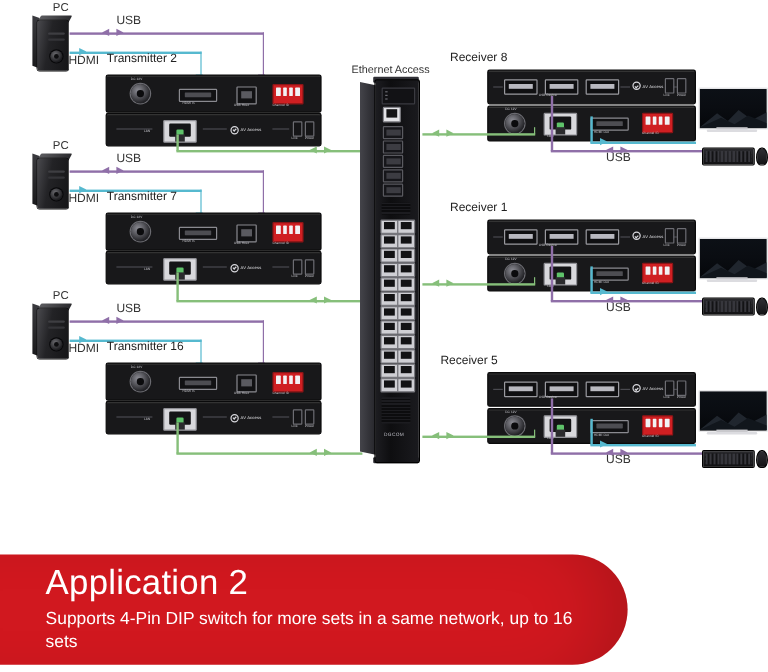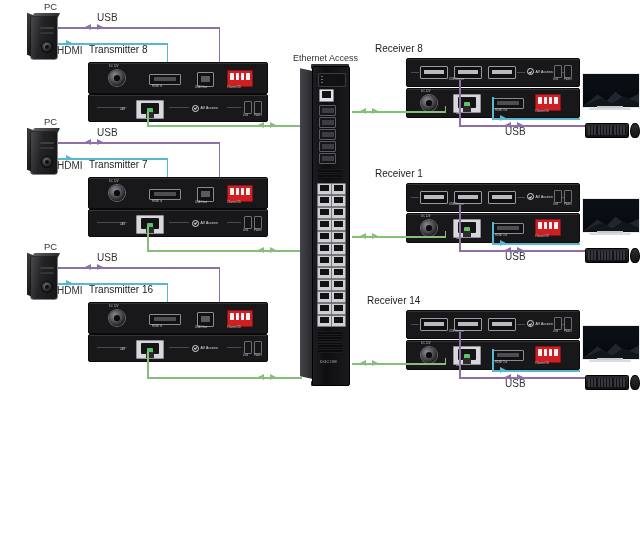--- a/index.html
+++ b/index.html
@@ -175,21 +175,21 @@
   <div class="arrow arr-r" style="left:97px;top:23.5px;border-left:6px solid #8f6fa8;"></div>
   <div class="lbl lbl-cable" style="left:97px;top:13px;">USB</div>
 
   <div class="wire wire-hdmi wire-h" style="left:58px;top:43px;width:110px;"></div>
   <div class="wire wire-hdmi wire-v" style="left:166.5px;top:43px;height:22px;"></div>
   <div class="arrow arr-r" style="left:66px;top:39.5px;border-left:6px solid #56b9cf;"></div>
   <div class="lbl lbl-cable" style="left:57px;top:46px;">HDMI</div>
   <div class="arrow arr-d" style="left:163px;top:62px;border-top:6px solid #56b9cf;"></div>
   <div class="arrow arr-d" style="left:215px;top:62px;border-top:6px solid #8f6fa8;"></div>
 
-  <div class="lbl lbl-dev" style="left:89px;top:45px;">Transmitter 8</div>
+  <div class="lbl lbl-dev" style="left:89px;top:45px;">Transmitter 2</div>
 
   <div class="box" style="left:88px;top:62px;width:178px;height:30px;">
     <div class="dc" style="left:20px;top:7px;width:16px;height:16px;"></div>
     <div class="port-lbl" style="left:20px;top:2px;">DC 12V</div>
     <div class="hdmi" style="left:60px;top:11px;width:30px;height:9px;"></div>
     <div class="port-lbl" style="left:63px;top:22px;">HDMI In</div>
     <div class="usbb" style="left:108px;top:9px;width:15px;height:13px;"></div>
     <div class="port-lbl" style="left:106px;top:23px;">USB Host</div>
     <div class="dip" style="left:138px;top:7px;width:24px;height:15px;">
       <div class="pin" style="left:10%;"></div>
@@ -611,21 +611,21 @@
       </svg>
     </div>
     <div class="tv-stand"></div>
     <div class="tv-base"></div>
   </div>
   <div class="kbd" style="left:585px;top:248px;width:42px;height:13px;">
       <div class="keys"></div>
     </div>
   <div class="mouse" style="left:630px;top:248px;width:8px;height:13px;"></div>
 
-  <div class="lbl lbl-dev" style="left:367px;top:296px;">Receiver 14</div>
+  <div class="lbl lbl-dev" style="left:367px;top:296px;">Receiver 5</div>
 
   <div class="box" style="left:406px;top:310px;width:172px;height:27px;">
     <div class="pstripe" style="left:4px;top:13px;width:8px;"></div>
     <div class="usba" style="left:13px;top:7px;width:26px;height:11px;"></div>
     <div class="usba" style="left:47px;top:7px;width:26px;height:11px;"></div>
     <div class="usba" style="left:81px;top:7px;width:26px;height:11px;"></div>
     <div class="port-lbl" style="left:42px;top:19px;">USB Device</div>
     <div class="pstripe" style="left:110px;top:13px;width:8px;"></div>
     <div class="avlogo" style="left:120px;top:9px;">
       <div class="ring"></div>
@@ -683,14 +683,18 @@
       </svg>
     </div>
     <div class="tv-stand"></div>
     <div class="tv-base"></div>
   </div>
   <div class="kbd" style="left:585px;top:375px;width:42px;height:13px;">
       <div class="keys"></div>
     </div>
   <div class="mouse" style="left:630px;top:375px;width:8px;height:13px;"></div>
 
+  <div class="banner" style="top:462px;width:523px;height:92px;">
+    <div class="banner-title" style="left:38px;top:8px;">Application 2</div>
+    <div class="banner-sub" style="left:38px;top:45px;">Supports 4-Pin DIP switch for more sets in a same network, up to 16 sets</div>
+  </div>
 
 </div>
 
 </body></html>

